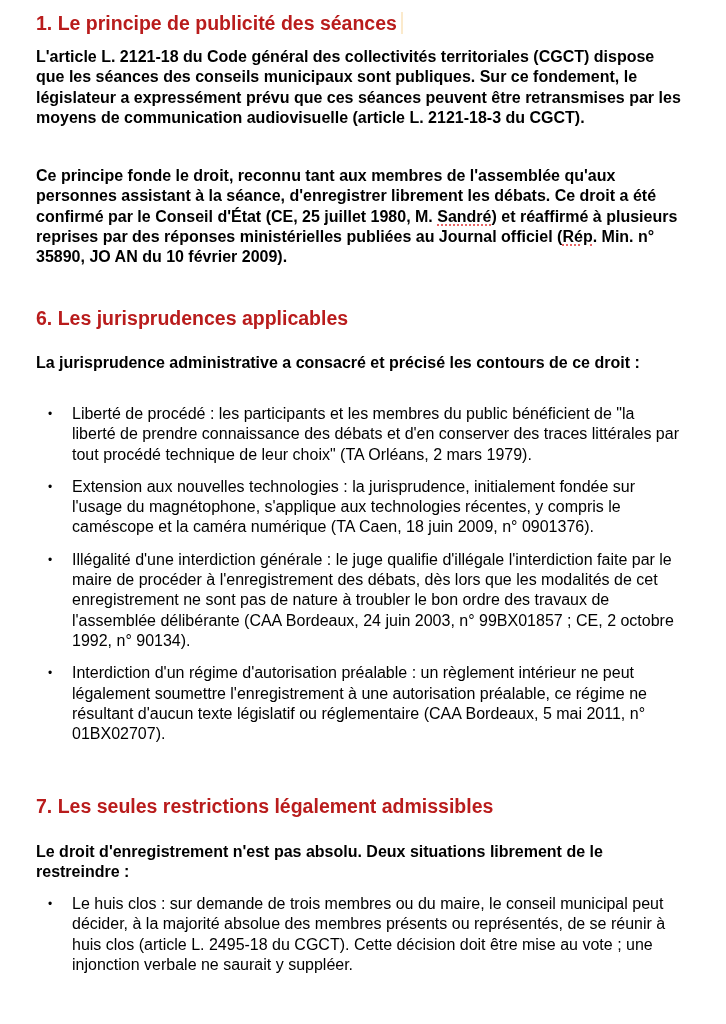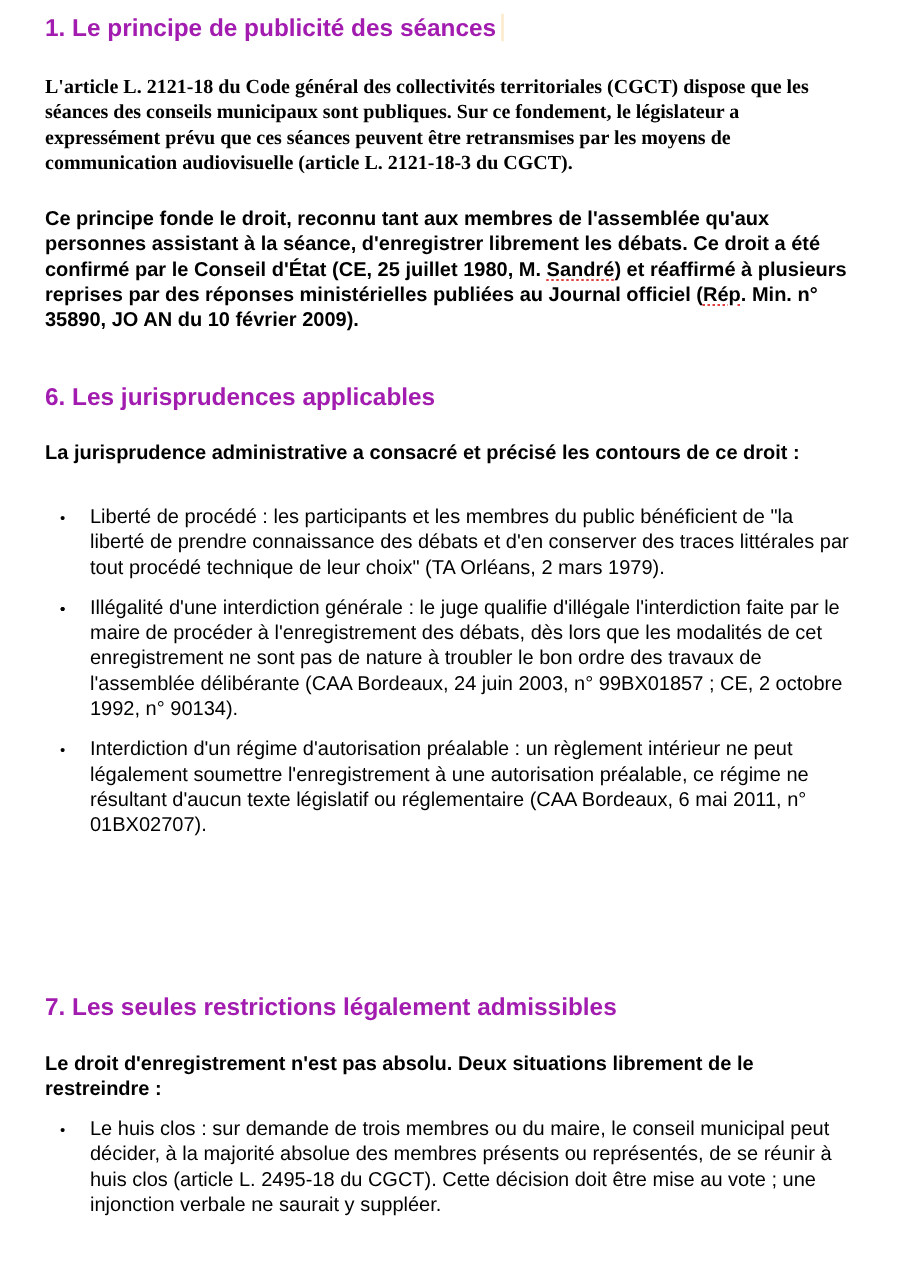--- a/index.html
+++ b/index.html
@@ -5,21 +5,21 @@
     html, body { margin: 0; padding: 0; background: #ffffff; }
     body {
       width: 726px; height: 1024px; overflow: hidden;
       font-family: "Liberation Sans", sans-serif;
       color: #000;
       position: relative;
     }
     .doc { position: absolute; left: 36px; top: 0; width: 660px; }
     h2 {
       font-family: "Liberation Sans", sans-serif;
-      font-size: 19.5px; font-weight: bold; color: #a21caf;
+      font-size: 19.5px; font-weight: bold; color: #b91c1c;
       margin: 0; line-height: 24px; position: absolute; left: 0; white-space: nowrap;
     }
     .cursor {
       display: inline-block; width: 2px; height: 22px; background: #fbeacc;
       vertical-align: -4px; margin-left: 4px;
     }
     p.lead {
       position: absolute; left: 0; margin: 0; width: 650px;
       font-size: 16px; font-weight: bold; line-height: 20.3px;
     }
@@ -39,45 +39,46 @@
   </style>
 </head>
 <body>
 
 <div class="doc">
 
   <h2 style="top:11px;">
     <span>1. Le principe de publicité des séances</span><span class="cursor"></span>
   </h2>
 
-  <p class="lead" style="top:60px;font-family:Liberation Serif, serif;">L'article L. 2121-18 du Code général des collectivités territoriales (CGCT) dispose que les séances des conseils municipaux sont publiques. Sur ce fondement, le législateur a expressément prévu que ces séances peuvent être retransmises par les moyens de communication audiovisuelle (article L. 2121-18-3 du CGCT).</p>
+  <p class="lead" style="top:47px;">L'article L. 2121-18 du Code général des collectivités territoriales (CGCT) dispose que les séances des conseils municipaux sont publiques. Sur ce fondement, le législateur a expressément prévu que ces séances peuvent être retransmises par les moyens de communication audiovisuelle (article L. 2121-18-3 du CGCT).</p>
 
   <p class="lead" style="top:166px;">
     <span>Ce principe fonde le droit, reconnu tant aux membres de l'assemblée qu'aux personnes assistant à la séance, d'enregistrer librement les débats. Ce droit a été confirmé par le Conseil d'État (CE, 25 juillet 1980, M. </span><span class="spell">Sandré</span><span>) et réaffirmé à plusieurs reprises par des réponses ministérielles publiées au Journal officiel (</span><span class="spell">Rép</span><span>. Min. n° 35890, JO AN du 10 février 2009).</span>
   </p>
 
   <h2 style="top:306px;">6. Les jurisprudences applicables</h2>
 
   <p class="lead" style="top:353px;">La jurisprudence administrative a consacré et précisé les contours de ce droit :</p>
 
   <ul style="top:404px; left:-12px;">
     <li>
       <span class="bullet">•</span>
       <span>Liberté de procédé : les participants et les membres du public bénéficient de "la liberté de prendre connaissance des débats et d'en conserver des traces littérales par tout procédé technique de leur choix" (TA Orléans, 2 mars 1979).</span>
     </li>
     <li>
       <span class="bullet">•</span>
+      <span>Extension aux nouvelles technologies : la jurisprudence, initialement fondée sur l'usage du magnétophone, s'applique aux technologies récentes, y compris le caméscope et la caméra numérique (TA Caen, 18 juin 2009, n° 0901376).</span>
     </li>
     <li>
       <span class="bullet">•</span>
       <span>Illégalité d'une interdiction générale : le juge qualifie d'illégale l'interdiction faite par le maire de procéder à l'enregistrement des débats, dès lors que les modalités de cet enregistrement ne sont pas de nature à troubler le bon ordre des travaux de l'assemblée délibérante (CAA Bordeaux, 24 juin 2003, n° 99BX01857 ; CE, 2 octobre 1992, n° 90134).</span>
     </li>
     <li>
       <span class="bullet">•</span>
-      <span>Interdiction d'un régime d'autorisation préalable : un règlement intérieur ne peut légalement soumettre l'enregistrement à une autorisation préalable, ce régime ne résultant d'aucun texte législatif ou réglementaire (CAA Bordeaux, 6 mai 2011, n° 01BX02707).</span>
+      <span>Interdiction d'un régime d'autorisation préalable : un règlement intérieur ne peut légalement soumettre l'enregistrement à une autorisation préalable, ce régime ne résultant d'aucun texte législatif ou réglementaire (CAA Bordeaux, 5 mai 2011, n° 01BX02707).</span>
     </li>
   </ul>
 
   <h2 style="top:794px;">7. Les seules restrictions légalement admissibles</h2>
 
   <p class="lead" style="top:842px;">Le droit d'enregistrement n'est pas absolu. Deux situations librement de le restreindre :</p>
 
   <ul style="top:894px; left:-12px;">
     <li>
       <span class="bullet">•</span>

